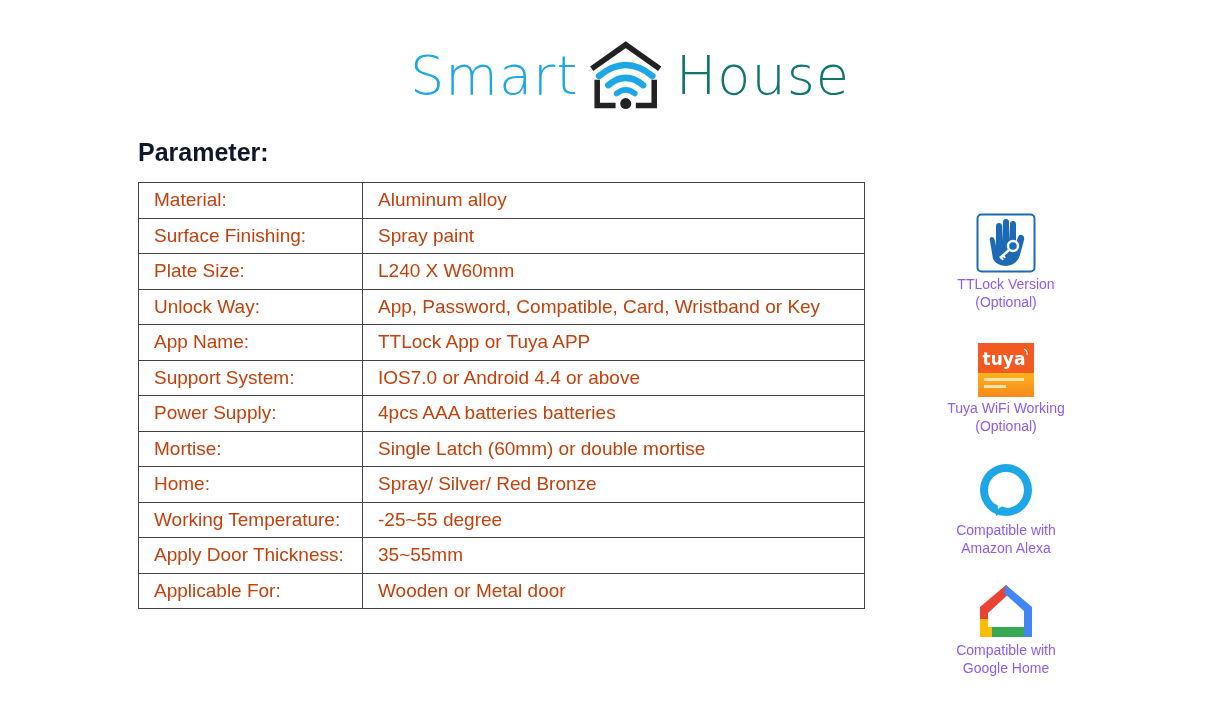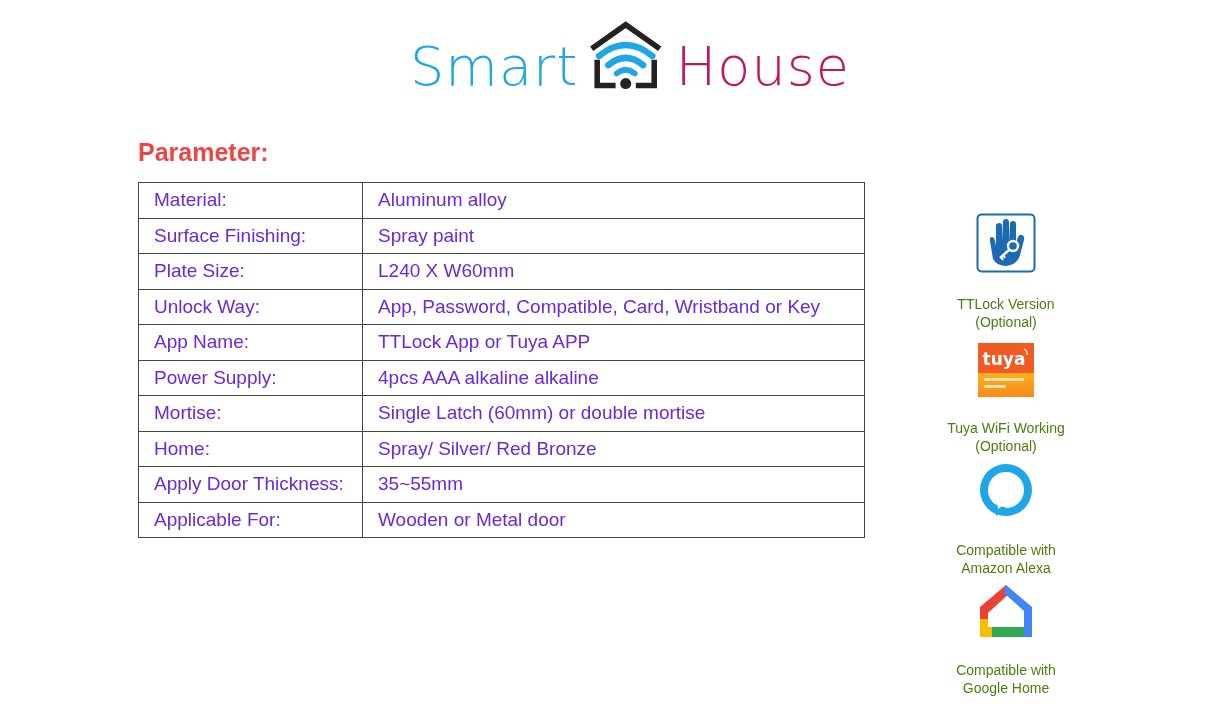--- a/index.html
+++ b/index.html
@@ -1,33 +1,33 @@
 <!DOCTYPE html>
 <html><head>
   <meta charset="utf-8">
   <style>
     * { box-sizing: border-box; margin: 0; padding: 0; }
     html, body { width: 1227px; height: 709px; background: #ffffff; overflow: hidden; }
     body { position: relative; font-family: "Liberation Sans", "DejaVu Sans", sans-serif; color: #222222; }
 
-    .brand { position: absolute; left: 410px; top: 14px; width: 440px; height: 80px; display: flex; align-items: flex-end; }
+    .brand { position: absolute; left: 410px; top: 36px; width: 440px; height: 80px; display: flex; align-items: center; }
     .brand-smart { font-family: "DejaVu Sans", sans-serif; font-weight: 300; font-size: 54px; color: #1ea7e6; letter-spacing: 1px; line-height: 1; }
-    .brand-house { font-family: "DejaVu Sans", sans-serif; font-weight: 300; font-size: 54px; color: #be185d; letter-spacing: 1px; line-height: 1; }
+    .brand-house { font-family: "DejaVu Sans", sans-serif; font-weight: 300; font-size: 54px; color: #0f766e; letter-spacing: 1px; line-height: 1; }
     .brand-icon { width: 82px; height: 76px; margin: 0 12px 0 10px; }
 
-    .section-title { position: absolute; left: 138px; top: 138px; font-size: 25px; font-weight: bold; color: #ef4444; }
+    .section-title { position: absolute; left: 138px; top: 138px; font-size: 25px; font-weight: bold; color: #0f172a; }
 
     table.params { position: absolute; left: 138px; top: 182px; width: 727px; border-collapse: collapse; border: 1.5px solid #333333; }
-    table.params td { height: 35.5px; border: 1px solid #444444; font-size: 19px; color: #6d28d9; padding: 0 0 0 15px; vertical-align: middle; white-space: nowrap; }
+    table.params td { height: 35.5px; border: 1px solid #444444; font-size: 19px; color: #c2410c; padding: 0 0 0 15px; vertical-align: middle; white-space: nowrap; }
     table.params td.k { width: 224px; }
 
     .badges { position: absolute; left: 930px; top: 205px; width: 152px; }
     .badge { position: absolute; left: 0; width: 152px; text-align: center; }
     .badge-icon { display: block; margin: 0 auto; }
-    .badge-caption { font-size: 14px; line-height: 18px; color: #4d7c0f; margin-top: 22px; }
+    .badge-caption { font-size: 14px; line-height: 18px; color: #8b5cf6; margin-top: 2px; }
     .badge-caption span { display: block; }
   </style>
 </head>
 <body>
 
 <div class="brand">
   <span class="brand-smart">Smart</span>
   <svg class="brand-icon" viewBox="0 0 82 76">
     <polyline points="4,30 41,4 78,30" fill="none" stroke="#222" stroke-width="6" stroke-linejoin="miter"></polyline>
     <polyline points="10,42 10,70 30,70" fill="none" stroke="#222" stroke-width="6"></polyline>
@@ -58,30 +58,38 @@
       </tr>
     <tr>
         <td class="k">Unlock Way:</td>
         <td>App, Password, Compatible, Card, Wristband or Key</td>
       </tr>
     <tr>
         <td class="k">App Name:</td>
         <td>TTLock App or Tuya APP</td>
       </tr>
     <tr>
+        <td class="k">Support System:</td>
+        <td>IOS7.0 or Android 4.4 or above</td>
+      </tr>
+    <tr>
         <td class="k">Power Supply:</td>
-        <td>4pcs AAA alkaline alkaline</td>
+        <td>4pcs AAA batteries batteries</td>
       </tr>
     <tr>
         <td class="k">Mortise:</td>
         <td>Single Latch (60mm) or double mortise</td>
       </tr>
     <tr>
         <td class="k">Home:</td>
         <td>Spray/ Silver/ Red Bronze</td>
+      </tr>
+    <tr>
+        <td class="k">Working Temperature:</td>
+        <td>-25~55 degree</td>
       </tr>
     <tr>
         <td class="k">Apply Door Thickness:</td>
         <td>35~55mm</td>
       </tr>
     <tr>
         <td class="k">Applicable For:</td>
         <td>Wooden or Metal door</td>
       </tr>
   </tbody>

